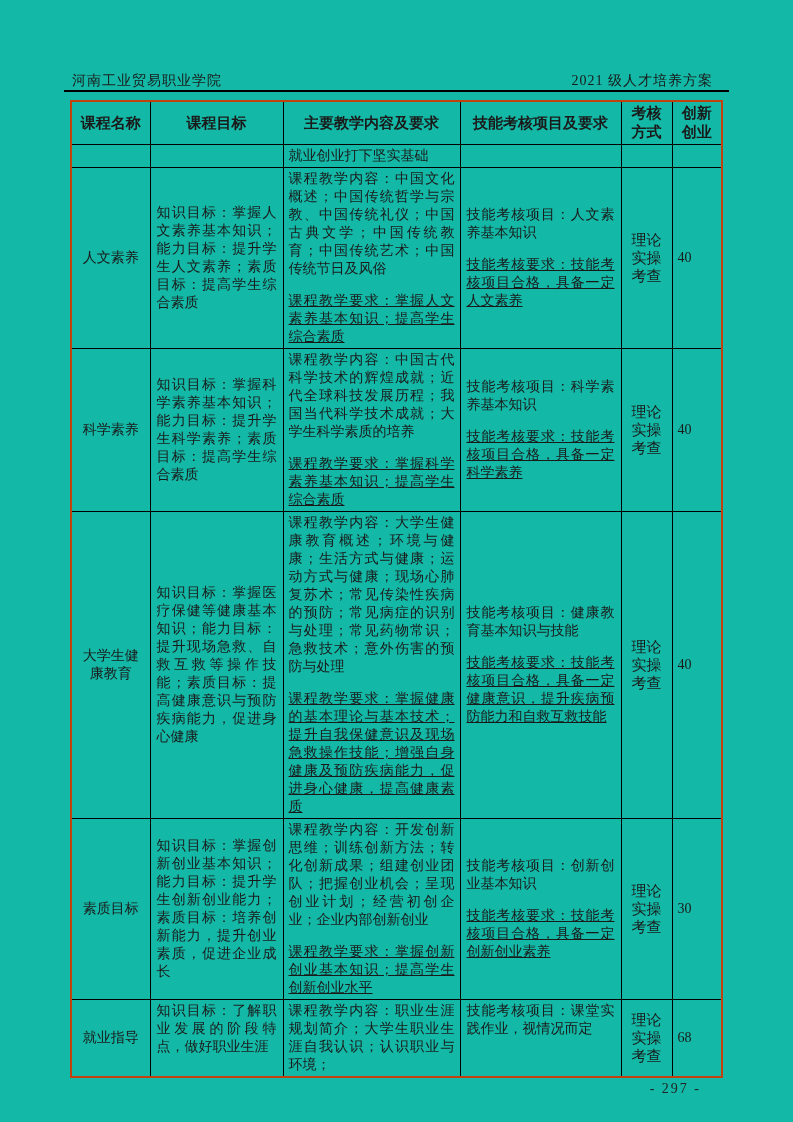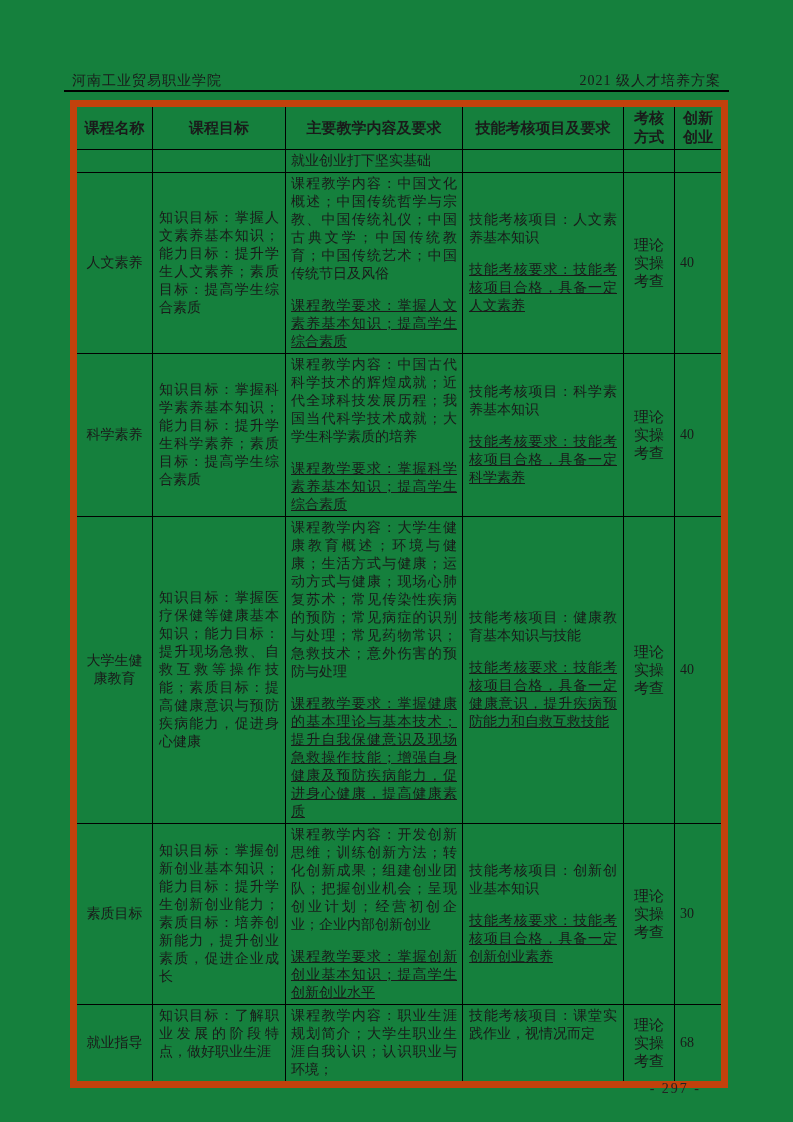--- a/index.html
+++ b/index.html
@@ -1,42 +1,42 @@
 <!DOCTYPE html>
 <html><head>
 <meta charset="utf-8">
 <style>
   html,body{margin:0;padding:0;background:#e8e8e8;}
   .page{
     position:relative;
     width:793px;height:1122px;
-    background:#15803d;
+    background:#14b8a6;
     font-family:"Liberation Serif","DejaVu Serif",serif;
     color:#1a1a1a;
     overflow:hidden;
     margin:0 auto;
   }
   .doc-header-left{
     position:absolute;left:72px;top:72px;
     font-size:14px;letter-spacing:1px;
   }
   .doc-header-right{
-    position:absolute;right:72px;top:72px;
+    position:absolute;right:80px;top:72px;
     font-size:14px;letter-spacing:1px;
   }
   .header-rule{
     position:absolute;left:64px;top:90px;width:665px;
     border-top:2.5px solid #000;
   }
   table.course-table{
     position:absolute;left:70px;top:100px;
     width:651px;
     border-collapse:collapse;
     table-layout:fixed;
-    border:7px solid #c2410c;
+    border:2px solid #c2410c;
   }
   .course-table th,.course-table td{
     border:1px solid #000;
     padding:2px 5px;
     vertical-align:middle;
     overflow:hidden;
   }
   .course-table th{
     font-size:15px;font-weight:bold;
     text-align:center;padding:2px 3px;

